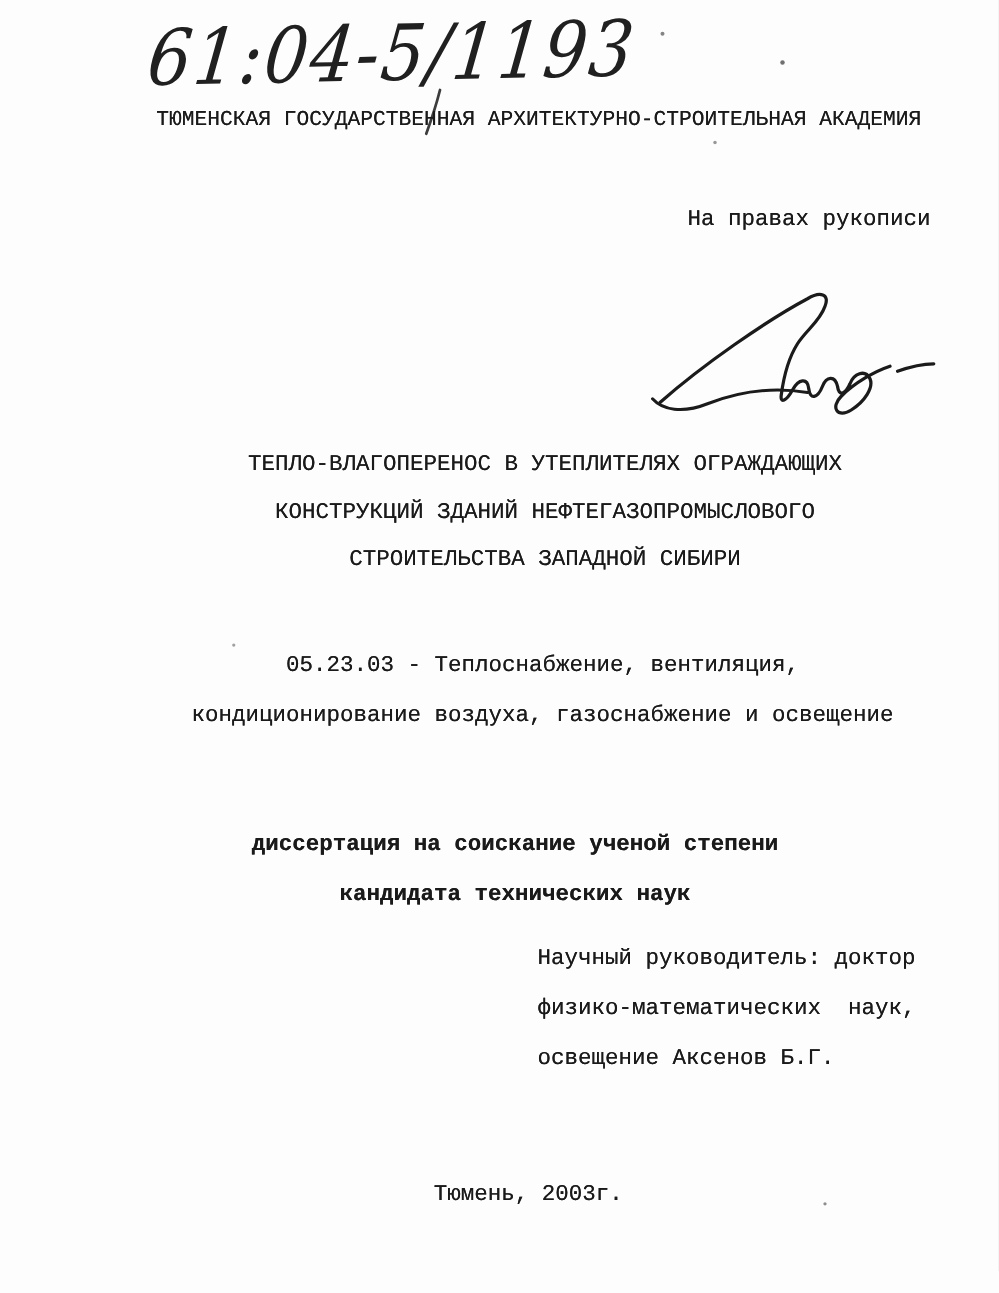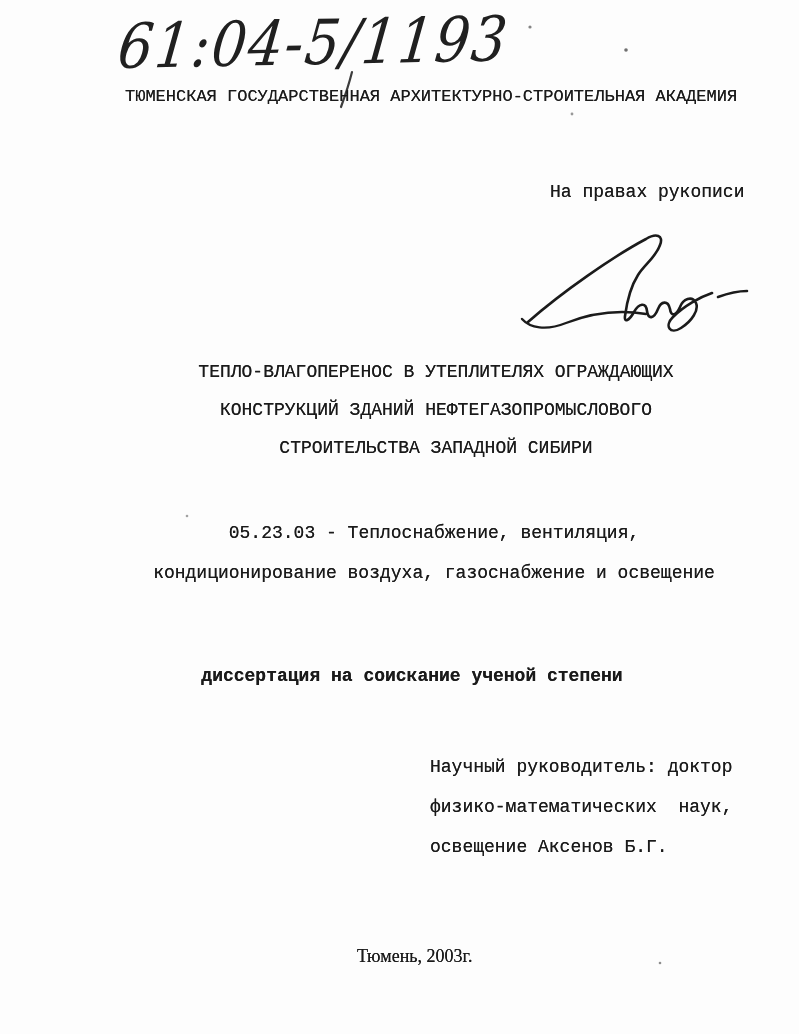--- a/index.html
+++ b/index.html
@@ -26,30 +26,30 @@
     font-style:italic;
     font-size:62px;
     line-height:1;
     letter-spacing:2px;
     transform:scaleX(.88) skewX(-8deg) rotate(-1deg);
     transform-origin:left top;
     color:#202020;
     white-space:pre;
   }
   .institution{left:125px;top:86px;width:620px;text-align:left;font-size:17px;}
-  .manuscript{left:550px;top:182px;}
+  .manuscript{left:550px;top:166px;}
   .author{left:269px;top:242px;letter-spacing:1.5px;}
   .centered-block{position:absolute;text-align:center;}
   .centered-block > div{white-space:pre;text-shadow:0 0 .5px rgba(20,20,20,.85);}
   .title-block{left:66px;top:353px;width:740px;line-height:38px;}
   .specialty-block{left:64px;top:513px;width:740px;line-height:40px;}
   .degree-block{left:42px;top:656px;width:740px;line-height:40px;font-weight:bold;}
   .supervisor-block{position:absolute;left:430px;top:747px;line-height:40px;}
   .supervisor-block > div{white-space:pre;text-shadow:0 0 .5px rgba(20,20,20,.85);}
-  .city{left:357px;top:946px;font-family:Liberation Serif, serif;}
+  .city{left:347px;top:946px;}
   .sig{position:absolute;left:518px;top:230px;}
   .artifacts{position:absolute;left:0;top:0;pointer-events:none;}
   svg path{fill:none;stroke:#1b1b1b;stroke-linecap:round;stroke-linejoin:round;}
 </style>
 </head>
 <body>
 
 <div class="page">
 
   <div class="handwritten">61:04-5/1193</div>
@@ -71,20 +71,21 @@
     <div>СТРОИТЕЛЬСТВА ЗАПАДНОЙ СИБИРИ</div>
   </div>
 
   <div class="centered-block specialty-block">
     <div>05.23.03 - Теплоснабжение, вентиляция,</div>
     <div>кондиционирование воздуха, газоснабжение и освещение</div>
   </div>
 
   <div class="centered-block degree-block">
     <div>диссертация на соискание ученой степени</div>
+    <div>кандидата технических наук</div>
   </div>
 
   <div class="supervisor-block">
     <div>Научный руководитель: доктор</div>
     <div>физико-математических  наук,</div>
     <div>освещение Аксенов Б.Г.</div>
   </div>
 
   <div class="txt city">Тюмень, 2003г.</div>
 

